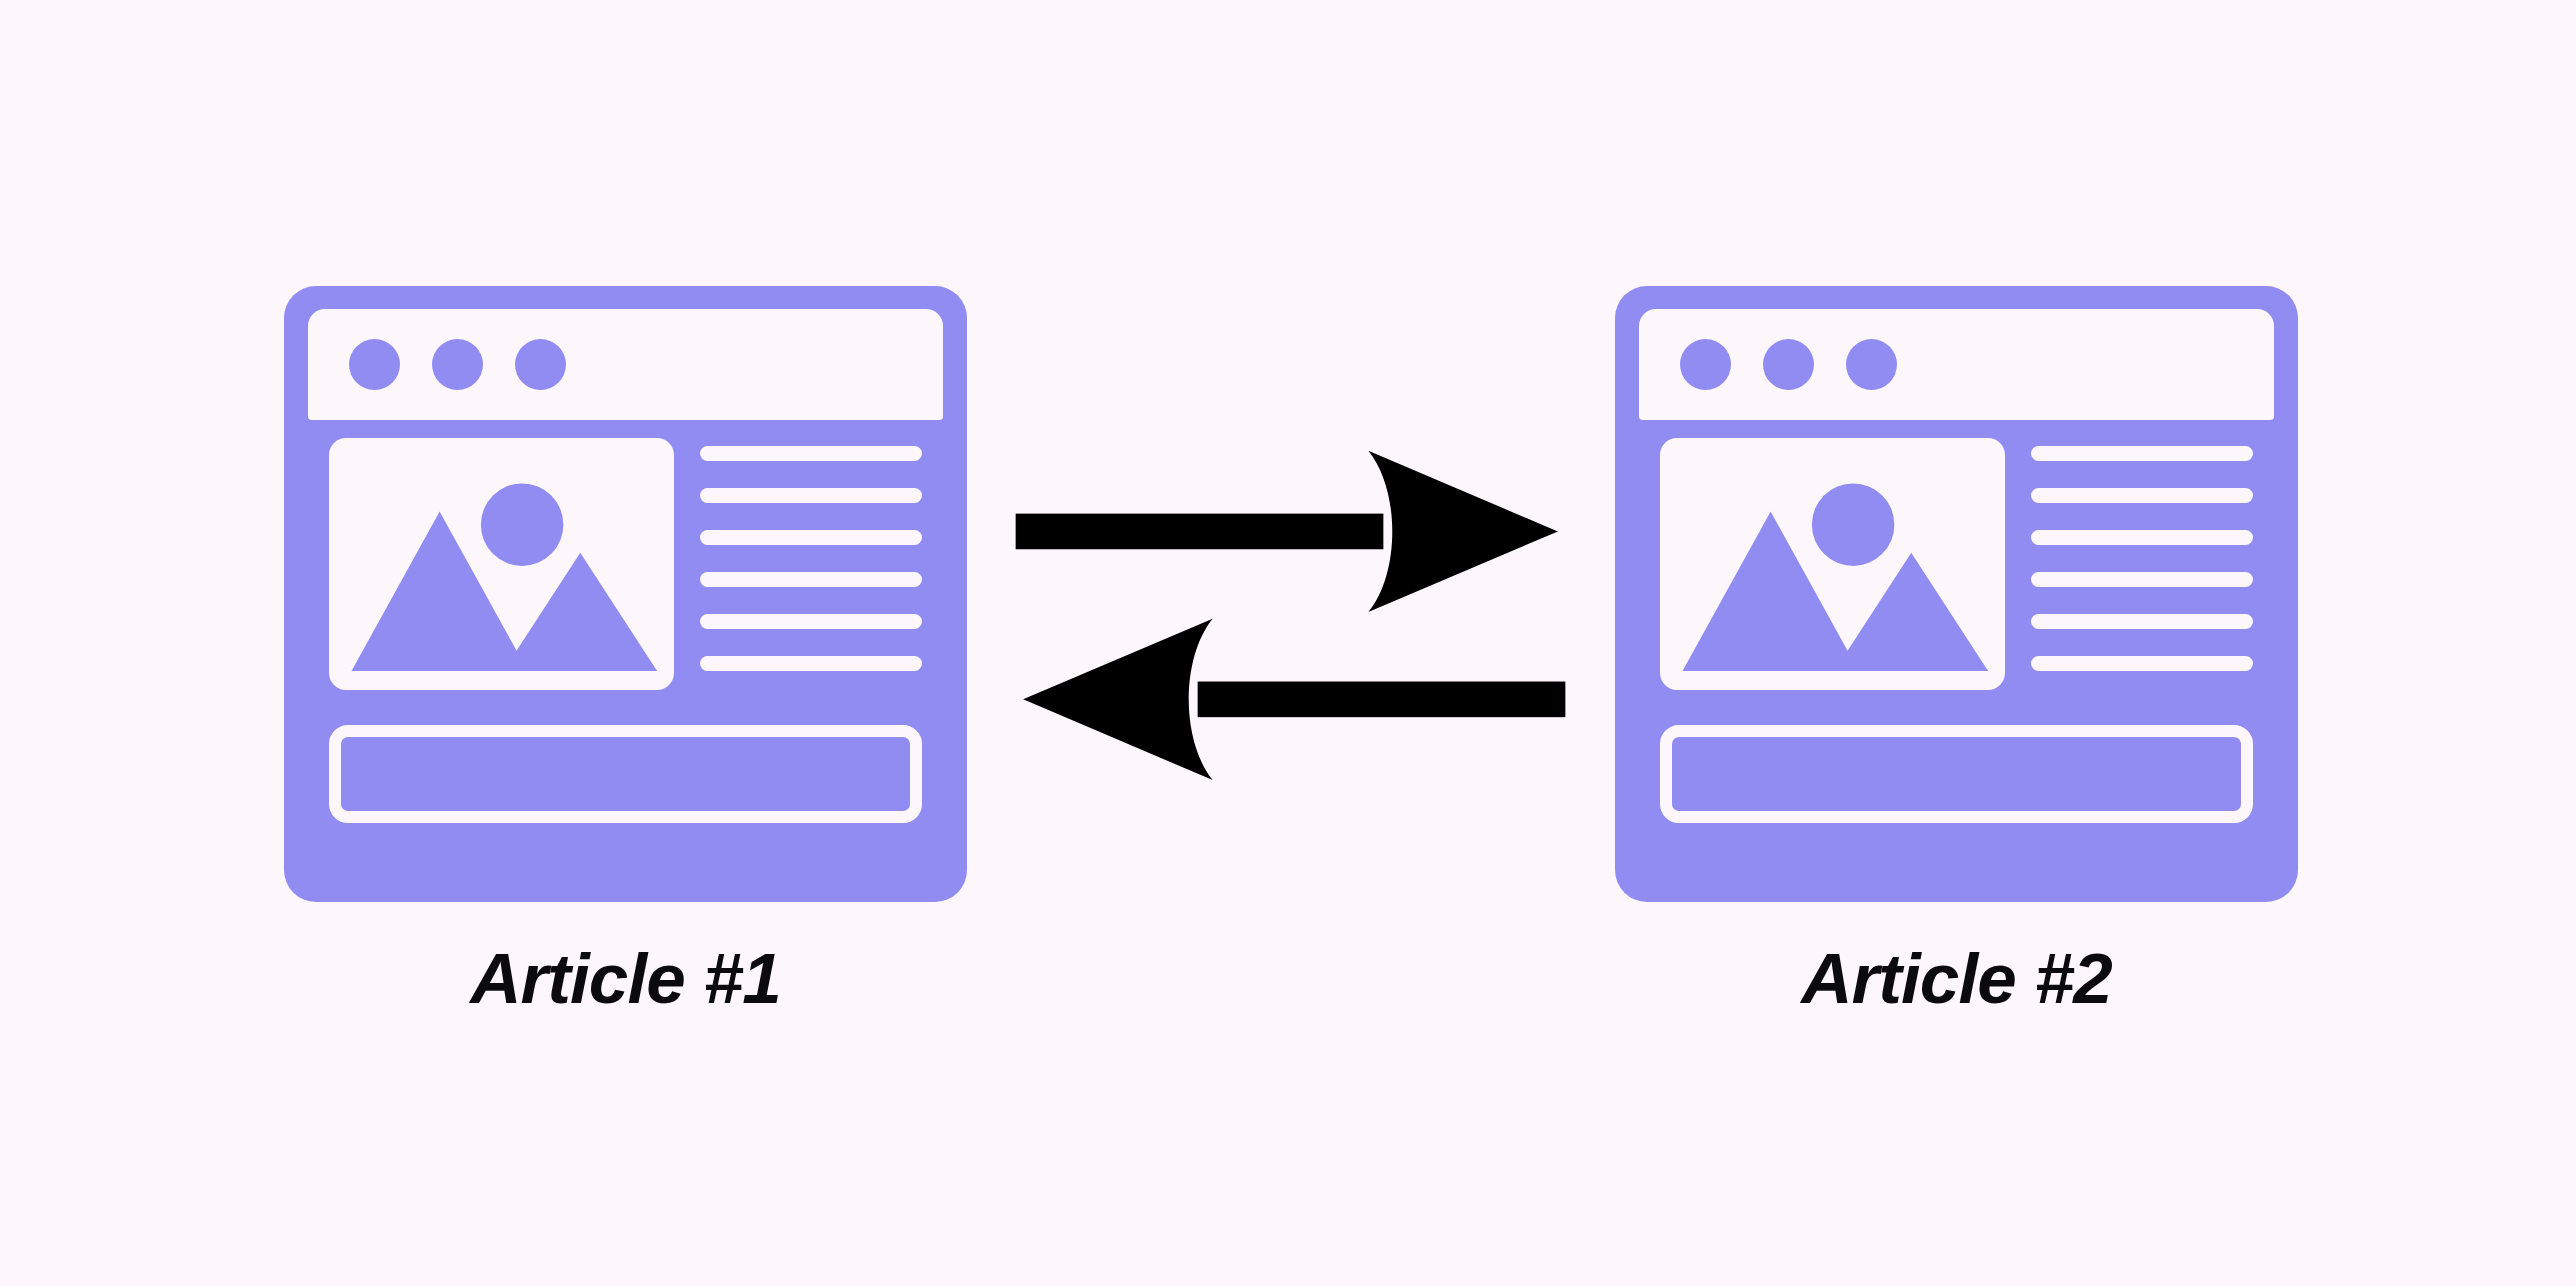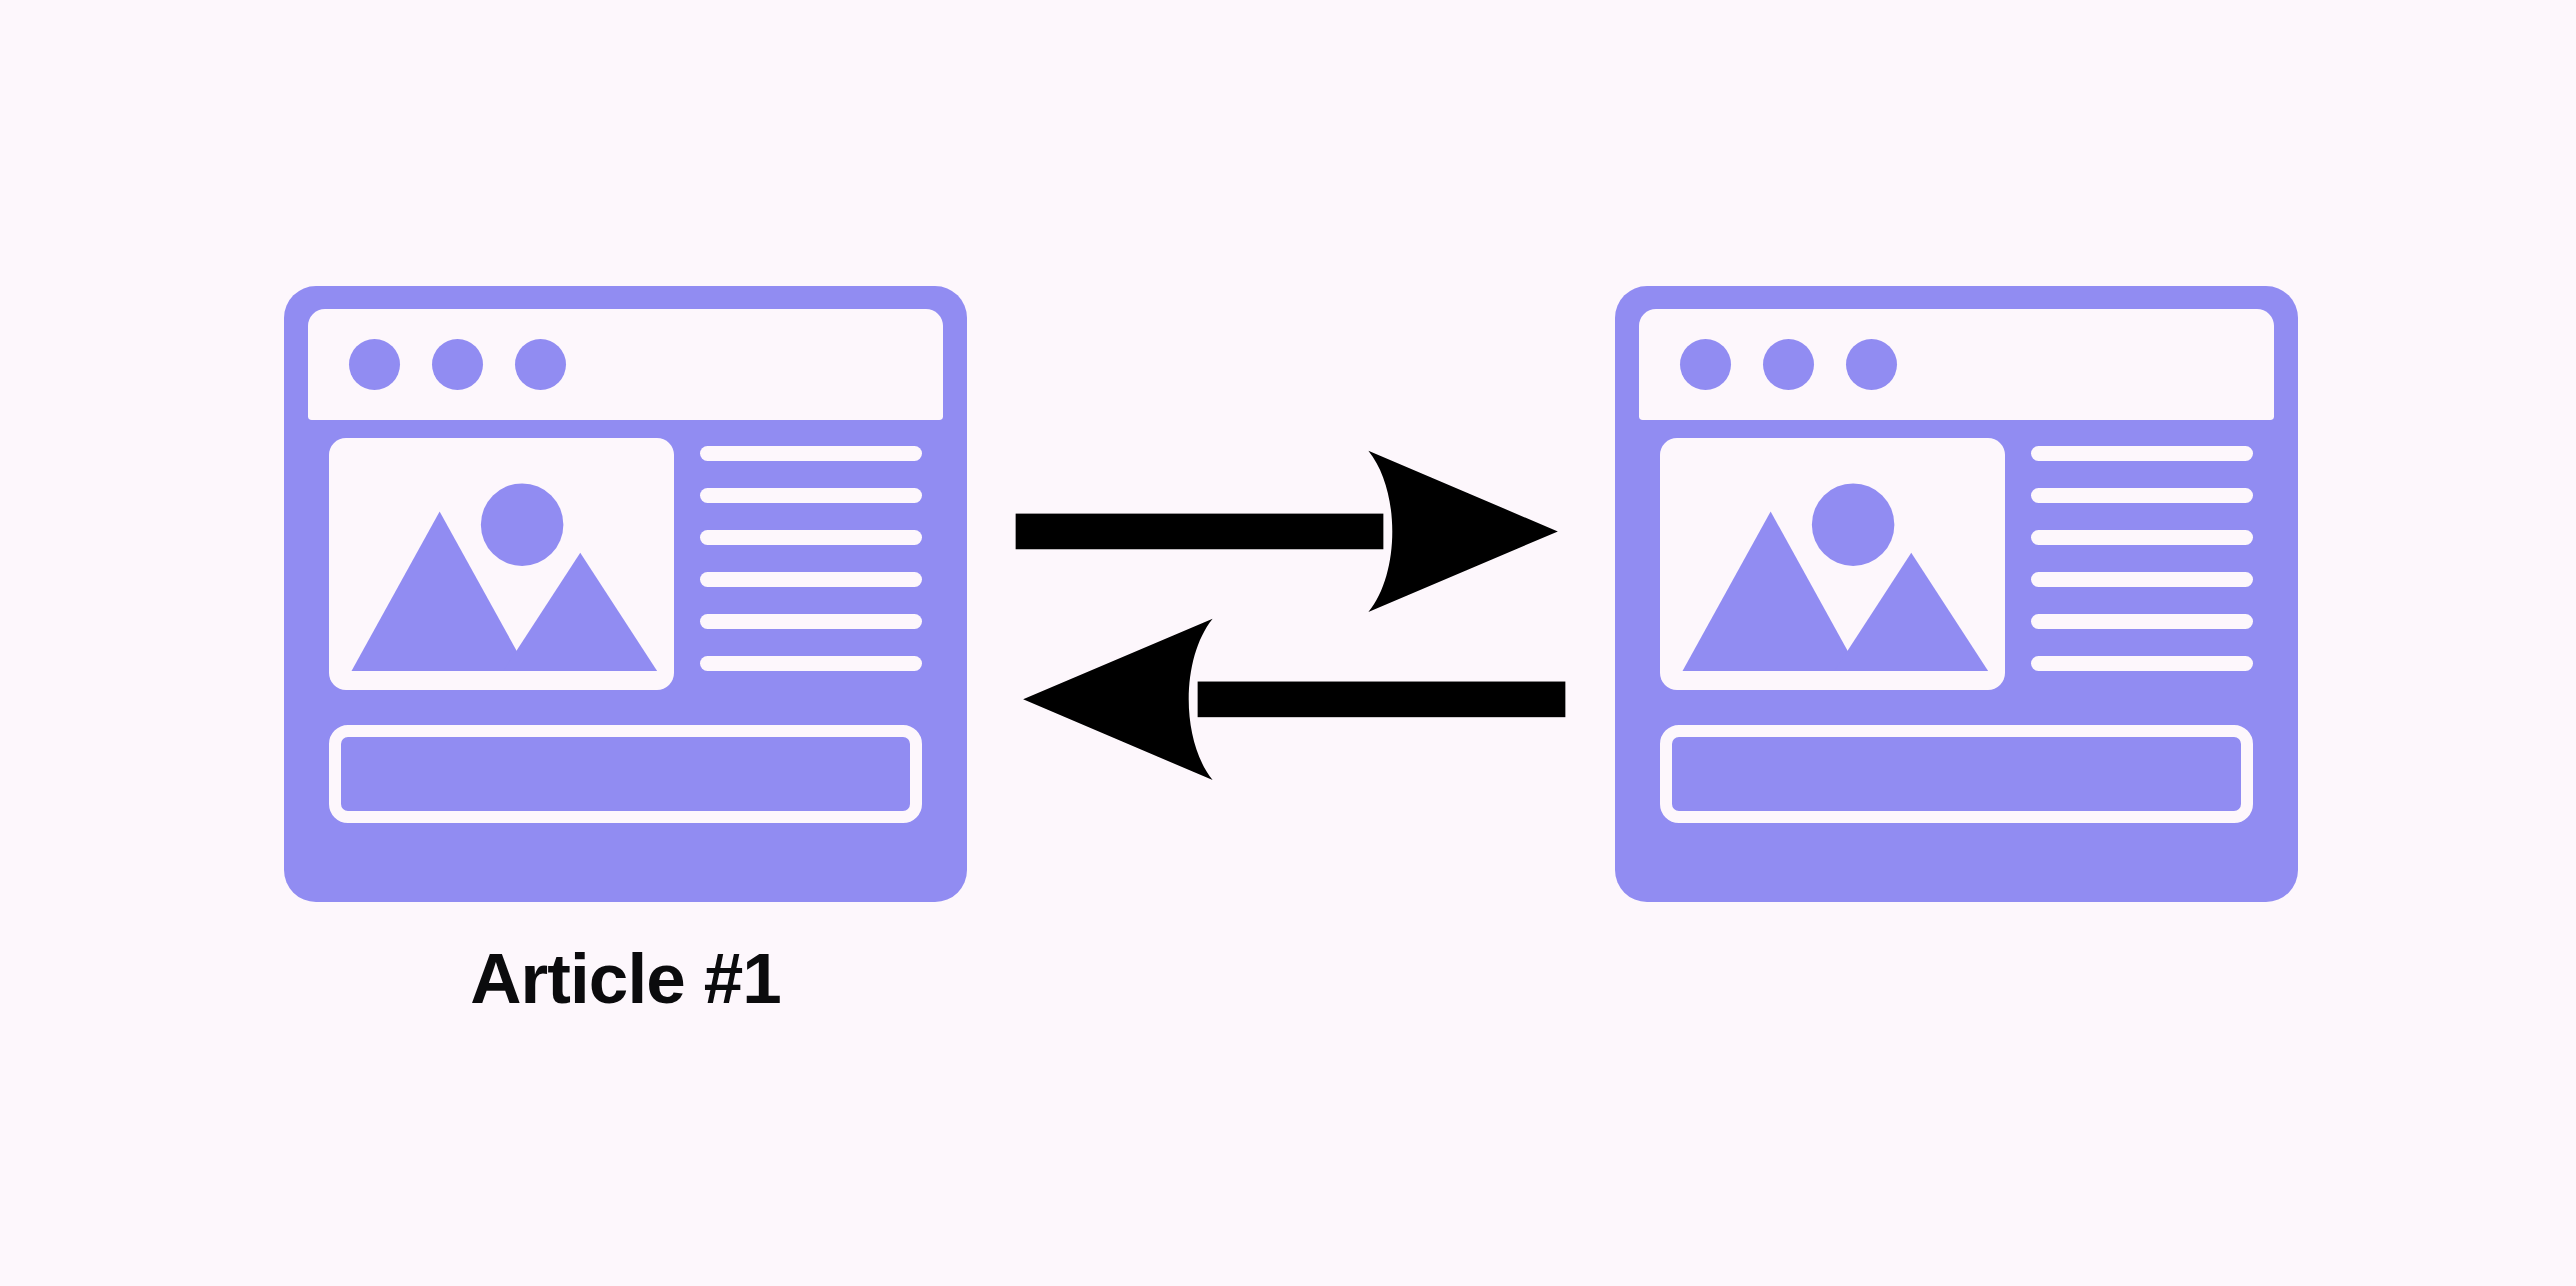--- a/index.html
+++ b/index.html
@@ -20,20 +20,21 @@
     inset: 0;
     width: 2576px;
     height: 1286px;
   }
 
   
   .node {
     position: absolute;
     top: 286px;
     width: 683px;
+    font-style: italic;
   }
   .node.left  { left: 284px; }
   .node.right { left: 1615px; }
 
   .card {
     position: relative;
     width: 683px;
     height: 616px;
     background: #918cf2;
     border-radius: 32px;
@@ -214,16 +215,17 @@
           <span class="line"></span>
           <span class="line"></span>
           <span class="line"></span>
           <span class="line"></span>
         </div>
       </div>
 
       <div class="footer"></div>
     </div>
 
+    <div class="label">Article #2</div>
   </div>
 
 </div>
 
 
 </body></html>

